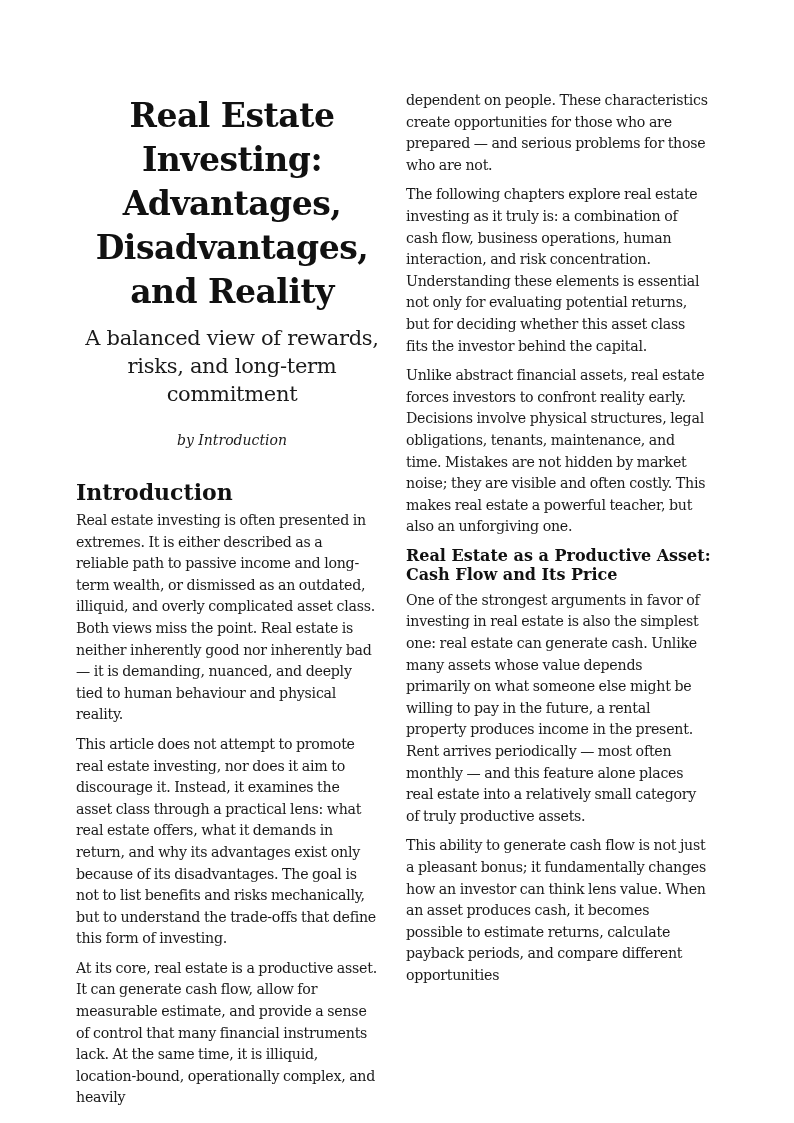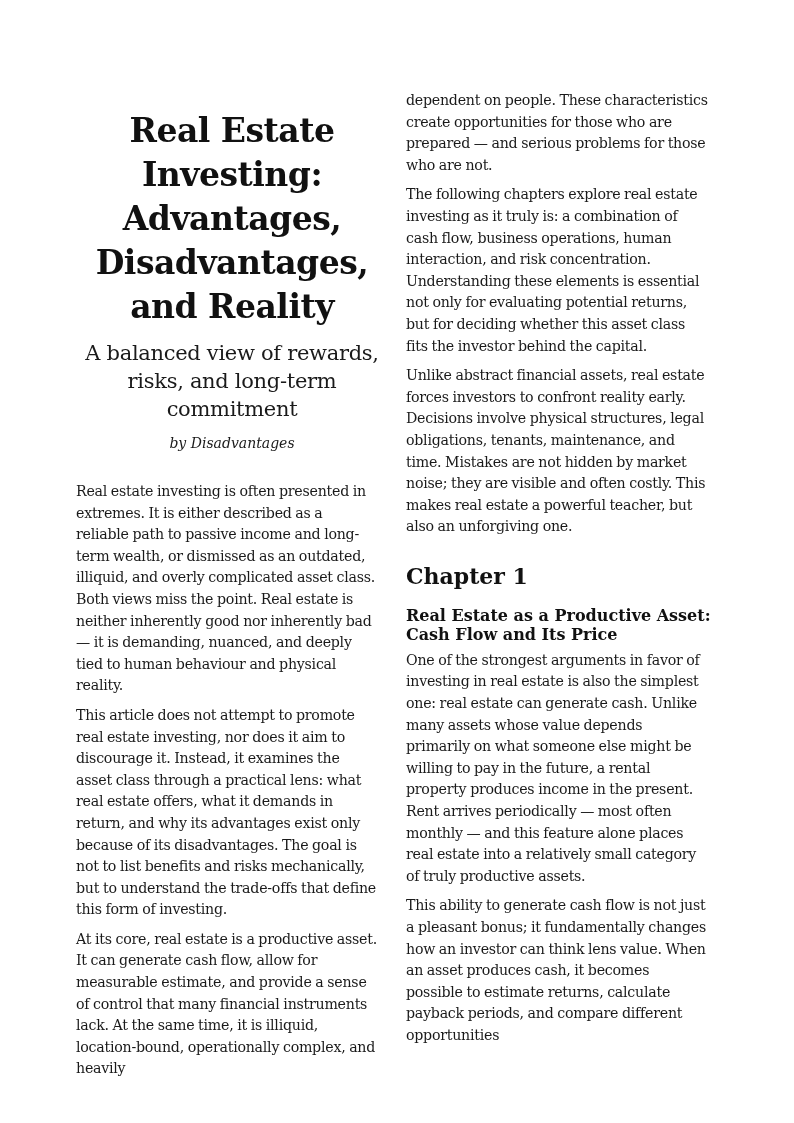--- a/index.html
+++ b/index.html
@@ -28,29 +28,29 @@
     }
     .col-left { }
     .col-right { margin-top: 2px; }
 
     .title {
       font-family: "DejaVu Serif", serif;
       font-weight: bold;
       font-size: 33px;
       line-height: 44px;
       text-align: center;
-      margin: 21px 0 10px 0;
+      margin: 6px 0 10px 0;
       color: #111;
       letter-spacing: -0.5px;
     }
     .subtitle {
       font-size: 21px;
       line-height: 28px;
       text-align: center;
-      margin: 0 0 10px 0;
+      margin: 0 0 22px 0;
       color: #1a1a1a;
       letter-spacing: -0.3px;
     }
     .byline {
       font-style: italic;
       font-size: 14px;
       line-height: 20px;
       text-align: center;
       margin: 0 0 28px 0;
     }
@@ -77,30 +77,30 @@
       word-spacing: -0.5px;
     }
   </style>
 </head>
 <body>
 
 <div class="page">
   <div class="col col-left">
     <h1 class="title">Real Estate Investing: Advantages, Disadvantages, and Reality</h1>
     <div class="subtitle">A balanced view of rewards, risks, and long-term commitment</div>
-    <div class="byline">by Disadvantages</div>
+    <div class="byline">by Introduction</div>
 
+    <h2>Introduction</h2>
     <p>Real estate investing is often presented in extremes. It is either described as a reliable path to passive income and long-term wealth, or dismissed as an outdated, illiquid, and overly complicated asset class. Both views miss the point. Real estate is neither inherently good nor inherently bad — it is demanding, nuanced, and deeply tied to human behaviour and physical reality.</p>
     <p>This article does not attempt to promote real estate investing, nor does it aim to discourage it. Instead, it examines the asset class through a practical lens: what real estate offers, what it demands in return, and why its advantages exist only because of its disadvantages. The goal is not to list benefits and risks mechanically, but to understand the trade-offs that define this form of investing.</p>
     <p>At its core, real estate is a productive asset. It can generate cash flow, allow for measurable estimate, and provide a sense of control that many financial instruments lack. At the same time, it is illiquid, location-bound, operationally complex, and heavily</p>
   </div>
 
   <div class="col col-right">
     <p>dependent on people. These characteristics create opportunities for those who are prepared — and serious problems for those who are not.</p>
     <p>The following chapters explore real estate investing as it truly is: a combination of cash flow, business operations, human interaction, and risk concentration. Understanding these elements is essential not only for evaluating potential returns, but for deciding whether this asset class fits the investor behind the capital.</p>
     <p>Unlike abstract financial assets, real estate forces investors to confront reality early. Decisions involve physical structures, legal obligations, tenants, maintenance, and time. Mistakes are not hidden by market noise; they are visible and often costly. This makes real estate a powerful teacher, but also an unforgiving one.</p>
 
-    <h2 class="chapter">Chapter 1</h2>
     <h3>Real Estate as a Productive Asset: Cash Flow and Its Price</h3>
     <p>One of the strongest arguments in favor of investing in real estate is also the simplest one: real estate can generate cash. Unlike many assets whose value depends primarily on what someone else might be willing to pay in the future, a rental property produces income in the present. Rent arrives periodically — most often monthly — and this feature alone places real estate into a relatively small category of truly productive assets.</p>
     <p>This ability to generate cash flow is not just a pleasant bonus; it fundamentally changes how an investor can think lens value. When an asset produces cash, it becomes possible to estimate returns, calculate payback periods, and compare different opportunities</p>
   </div>
 </div>
 
 </body></html>

